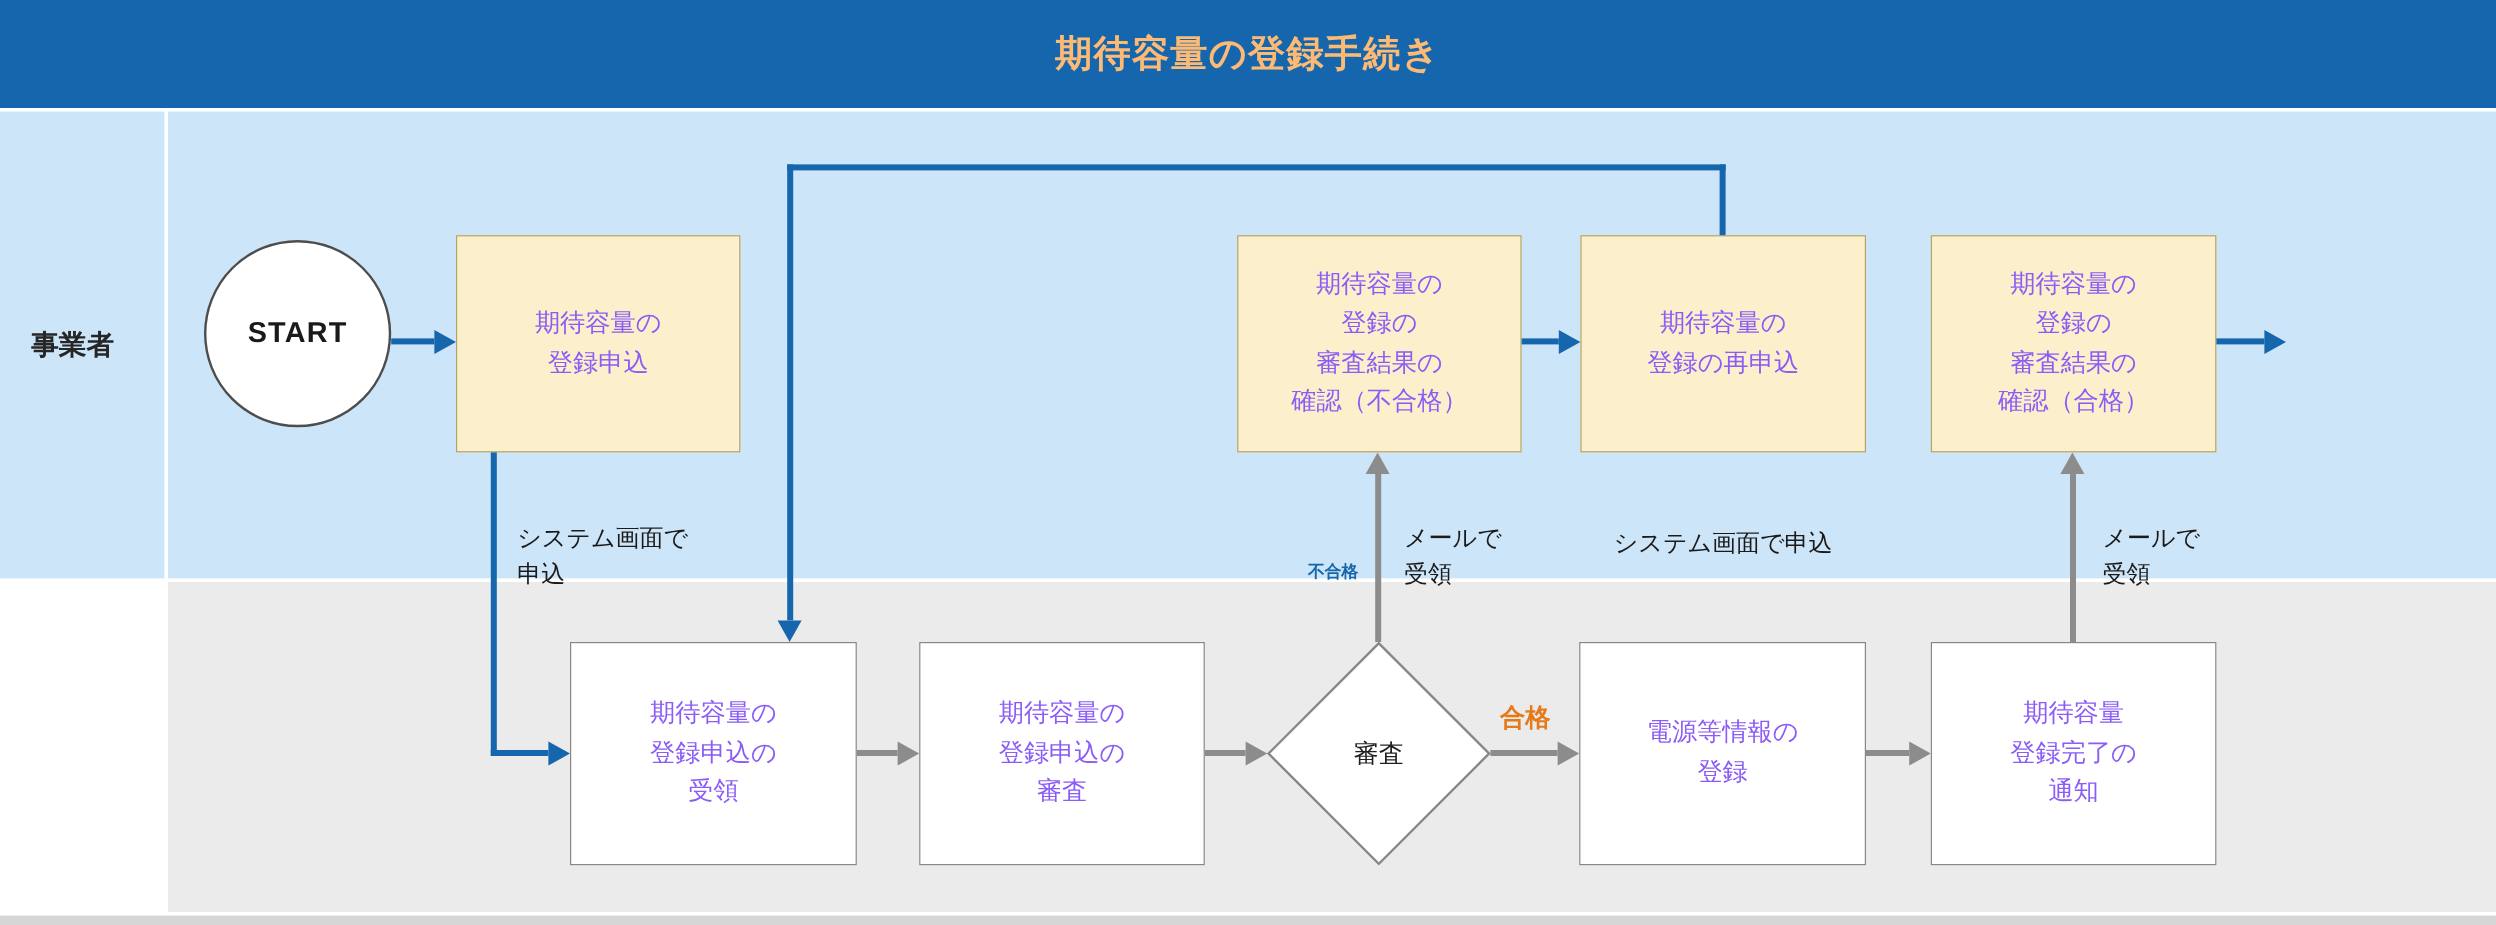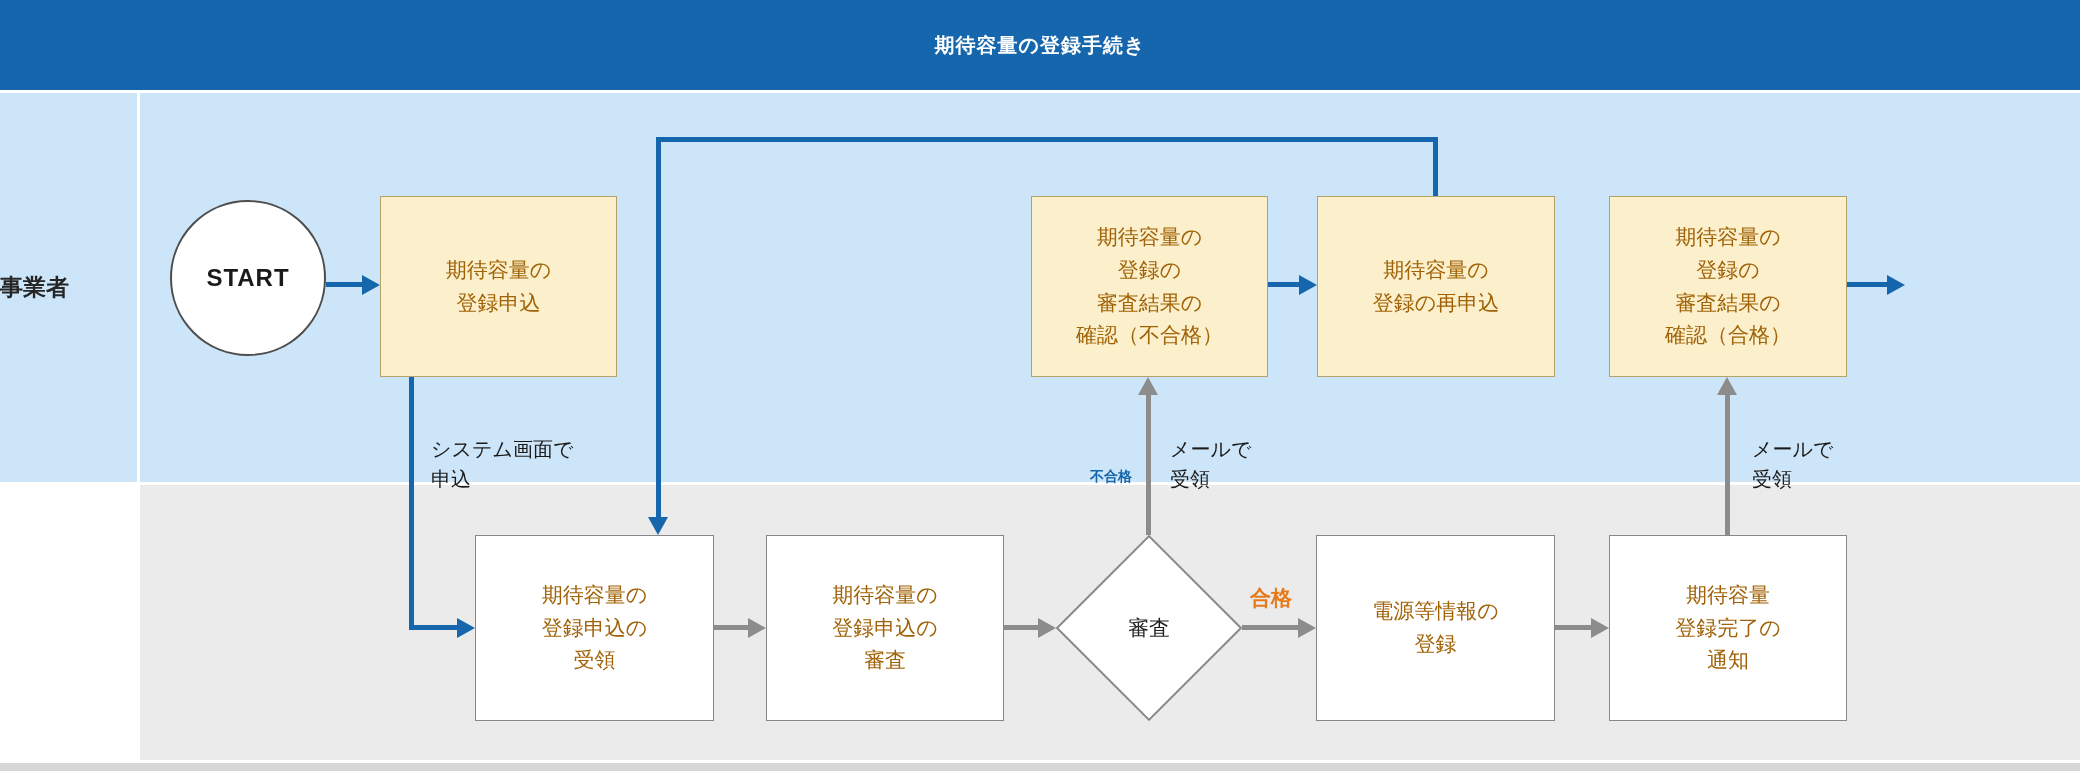--- a/index.html
+++ b/index.html
@@ -11,30 +11,30 @@
     --arrow-gray:#8c8c8c;
     --pass-orange:#e67a1a;
   }
   html,body{margin:0;padding:0;background:#fff;}
   body{font-family:"Liberation Sans", sans-serif;}
   .page{position:relative;width:2080px;height:771px;background:#fff;overflow:hidden;}
 
   
   .cell{position:absolute;}
   .header{background:var(--header-blue);display:flex;align-items:center;justify-content:center;}
-  .page-title{color:#ffffff;font-size:20px;font-weight:bold;letter-spacing:1px;}
+  .page-title{color:#fdba74;font-size:31px;font-weight:bold;letter-spacing:1px;}
   .lane-op{background:var(--lane-operator-bg);}
   .lane-org{background:var(--lane-organization-bg);}
-  .label-cell{display:flex;align-items:center;justify-content:flex-start;box-sizing:border-box;}
+  .label-cell{display:flex;align-items:center;justify-content:flex-start;padding-left:26px;box-sizing:border-box;}
   .lane-label{font-size:23px;font-weight:bold;color:#262626;white-space:pre-line;line-height:1.45;}
   .footer-strip{background:#d6d6d6;}
 
   
   .node{position:absolute;display:flex;align-items:center;justify-content:center;text-align:center;
-        box-sizing:border-box;white-space:pre-line;font-size:21px;line-height:1.55;color:#a16207;font-weight:500;}
+        box-sizing:border-box;white-space:pre-line;font-size:21px;line-height:1.55;color:#8b5cf6;font-weight:500;}
   .node-yellow{background:var(--node-yellow-bg);border:1.5px solid #b3a36a;}
   .node-white{background:#fff;border:1.5px solid #878787;}
   .node-circle{background:#fff;border:2px solid #4d4d4d;border-radius:50%;font-weight:bold;font-size:24px;letter-spacing:1px;color:#1a1a1a;}
   .diamond{position:absolute;background:#fff;border:2px solid #878787;box-sizing:border-box;transform:rotate(45deg);}
   .diamond-label{position:absolute;inset:0;display:flex;align-items:center;justify-content:center;
         transform:rotate(-45deg);font-size:21px;font-weight:500;color:#1f1f1f;}
 
   
   .caption{position:absolute;font-size:20px;line-height:1.5;color:#1a1a1a;white-space:pre-line;margin-top:48px;}
   .edge-label{position:absolute;font-size:14px;font-weight:bold;}
@@ -81,20 +81,21 @@
 
   <div class="node node-yellow" style="left:1031px;top:196px;width:237px;height:181px;">期待容量の
 登録の
 審査結果の
 確認（不合格）</div>
   <div class="caption" style="left:1170px;top:386px;">メールで
 受領</div>
 
   <div class="node node-yellow" style="left:1317px;top:196px;width:238px;height:181px;">期待容量の
 登録の再申込</div>
+  <div class="caption" style="left:1317px;top:390px;width:238px;text-align:center;">システム画面で申込</div>
 
   <div class="node node-yellow" style="left:1609px;top:196px;width:238px;height:181px;">期待容量の
 登録の
 審査結果の
 確認（合格）</div>
   <div class="caption" style="left:1752px;top:386px;">メールで
 受領</div>
 
 
   <div class="node node-white" style="left:475px;top:535px;width:239px;height:186px;">期待容量の

